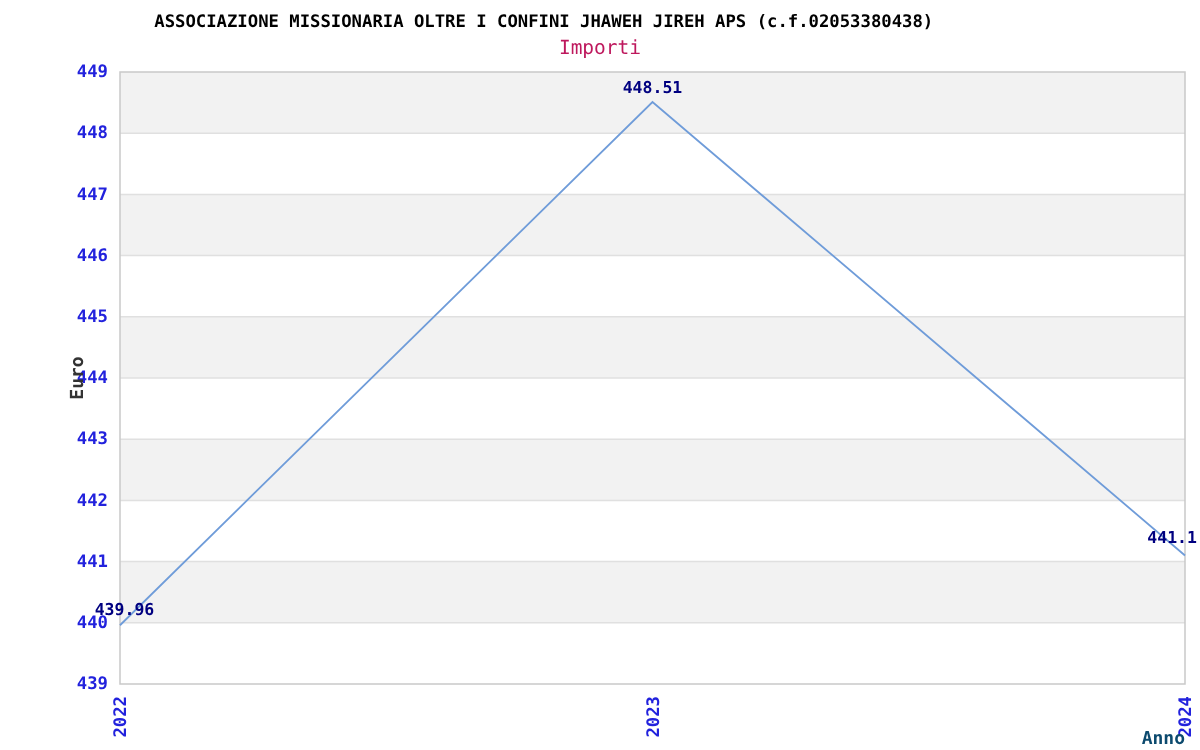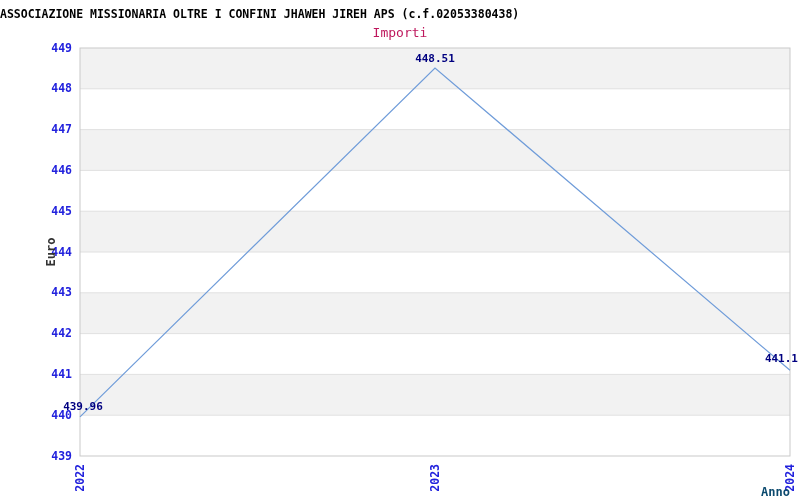--- a/index.html
+++ b/index.html
@@ -2,21 +2,21 @@
 <html><head>
 <meta charset="utf-8">
 <style>
   html,body{margin:0;padding:0;}
   body{
     width:800px;height:500px;position:relative;overflow:hidden;
     background:#ffffff;
     font-family:"DejaVu Sans Mono","Liberation Mono",monospace;
   }
   .chart-title{
-    position:absolute;top:7px;left:0;width:725px;
+    position:absolute;top:7px;left:0;width:725px;text-align:center;
     font-size:11.5px;font-weight:bold;color:#000;white-space:nowrap;
   }
   .chart-subtitle{
     position:absolute;top:25px;left:0;width:800px;text-align:center;
     font-size:13px;color:#be185d;
   }
   .y-axis-title{
     position:absolute;left:51px;top:252px;
     transform:translate(-50%,-50%) rotate(-90deg);
     font-size:12px;font-weight:bold;color:#333;

